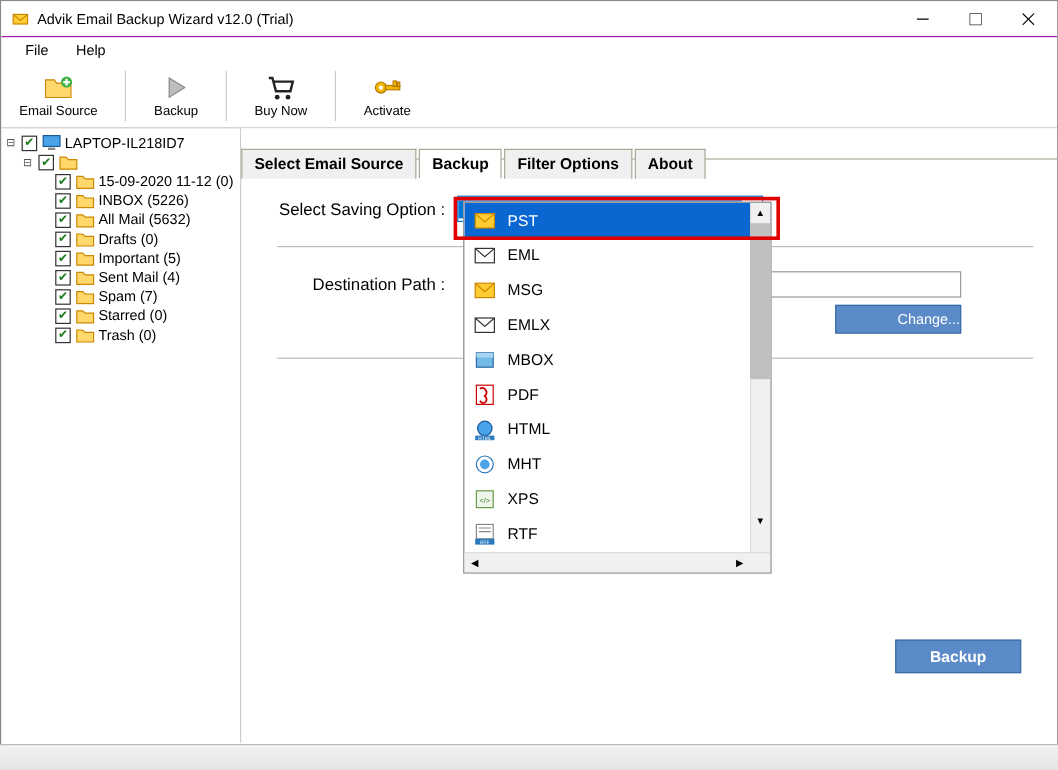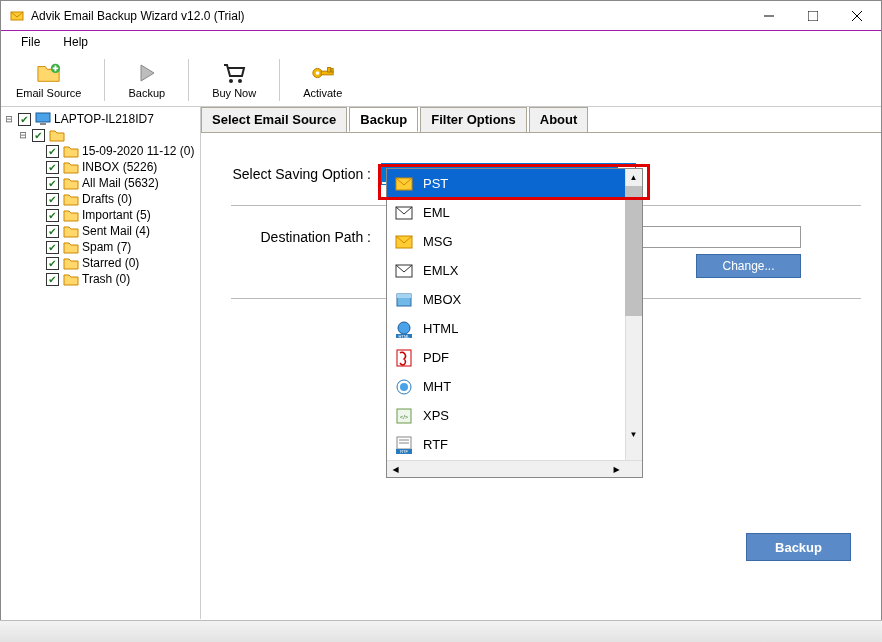--- a/index.html
+++ b/index.html
@@ -29,33 +29,33 @@
 .tree-toggle { width: 12px; height: 12px; display: flex; align-items: center; justify-content: center; font-size: 9px; color: #555; cursor: pointer; }
 .tree-check { width: 13px; height: 13px; margin: 0 3px; border: 1px solid #333; background: #fff; display: flex; align-items: center; justify-content: center; font-size: 10px; color: #1a7a1a; cursor: pointer; }
 .tree-icon { width: 16px; height: 14px; margin: 0 3px 0 1px; display: flex; align-items: center; justify-content: center; }
 .tree-label { cursor: default; }
 .indent-1 { margin-left: 14px; }
 .indent-2 { margin-left: 28px; }
 
 
 .content { flex: 1; padding: 0; }
 .tabs { display: flex; border-bottom: 1px solid #aca899; margin: 0; background: #fff; }
-.tab { padding: 4px 10px; font-size: 13px; font-weight: bold; border: 1px solid #aca899; border-bottom: none; margin-right: 2px; background: #fff; cursor: pointer; position: relative; top: 0; }
+.tab { padding: 4px 10px; font-size: 13px; font-weight: bold; border: 1px solid #aca899; border-bottom: none; margin-right: 2px; background: #fff; cursor: pointer; position: relative; top: 17px; }
 .tab.active { border-bottom: 1px solid #fff; background: #fff; }
 .tab:not(.active) { background: #f0f0f0; font-weight: bold; }
 
 .tab-body { padding: 30px 20px; position: relative; }
 .form-row { display: flex; align-items: center; margin-bottom: 18px; }
 .form-label { width: 160px; text-align: right; padding-right: 10px; font-size: 14px; }
 .combo { width: 255px; height: 22px; border: 1px solid #0078d7; background: #fff; display: flex; align-items: center; position: relative; }
 .combo-text { flex: 1; padding: 0 4px; font-size: 13px; background: #0078d7; color: #fff; }
 .combo-btn { width: 18px; height: 20px; border-left: 1px solid #0078d7; display: flex; align-items: center; justify-content: center; cursor: pointer; font-size: 8px; color: #333; }
 
 .dest-input { width: 410px; height: 22px; border: 1px solid #999; padding: 0 4px; font-size: 13px; }
-.change-btn { width: 105px; height: 24px; background: #5a8bc8; border: 1px solid #3a6aa8; color: #fff; font-size: 12px; cursor: pointer; margin-top: 6px; }
+.change-btn { width: 105px; height: 24px; background: #5a8bc8; border: 1px solid #3a6aa8; color: #fff; font-size: 12px; cursor: pointer; margin-top: 6px; text-align: right; }
 
 hr.sep { border: none; border-top: 1px solid #bbb; margin: 20px 0 20px 10px; }
 
 .backup-btn { width: 105px; height: 28px; background: #5a8bc8; border: 1px solid #3a6aa8; color: #fff; font-size: 13px; font-weight: bold; cursor: pointer; position: absolute; right: 30px; top: 400px; }
 
 
 .dropdown { position: absolute; left: 386px; top: 168px; width: 257px; height: 310px; background: #fff; border: 1px solid #888; z-index: 100; overflow: hidden; }
 .dd-scroll { overflow-x: auto; overflow-y: auto; height: 100%; }
 .dd-item { display: flex; align-items: center; height: 29px; padding: 0 6px; cursor: pointer; position: relative; }
 .dd-item.selected { background: #0a66d0; color: #fff; }
@@ -352,35 +352,35 @@
           <svg width="20" height="18">
             <rect x="3" y="3" width="14" height="12" fill="#72b9e8" stroke="#2a6aa0"></rect>
             <rect x="3" y="3" width="14" height="4" fill="#a5d3f2"></rect>
           </svg>
         </span>
         <span class="dd-text">MBOX</span>
       </div>
       <div class="dd-item">
         <span class="dd-icon">
           <svg width="20" height="18">
+            <rect x="3" y="1" width="14" height="16" fill="#fff" stroke="#cc0000"></rect>
+            <path d="M6 4 C9 1 14 7 10 10 C14 13 9 19 6 14" fill="none" stroke="#cc0000" stroke-width="1.5"></path>
+          </svg>
+        </span>
+        <span class="dd-text">PDF</span>
+      </div>
+      <div class="dd-item">
+        <span class="dd-icon">
+          <svg width="20" height="18">
             <circle cx="10" cy="8" r="6" fill="#4aa3e8" stroke="#1a5a99"></circle>
             <rect x="2" y="14" width="16" height="4" fill="#2a7ac0"></rect>
             <text x="10" y="17.5" font-size="4" text-anchor="middle" fill="#fff">HTML</text>
           </svg>
         </span>
         <span class="dd-text">HTML</span>
-      </div>
-      <div class="dd-item">
-        <span class="dd-icon">
-          <svg width="20" height="18">
-            <rect x="3" y="1" width="14" height="16" fill="#fff" stroke="#cc0000"></rect>
-            <path d="M6 4 C9 1 14 7 10 10 C14 13 9 19 6 14" fill="none" stroke="#cc0000" stroke-width="1.5"></path>
-          </svg>
-        </span>
-        <span class="dd-text">PDF</span>
       </div>
       <div class="dd-item">
         <span class="dd-icon">
           <svg width="20" height="18">
             <circle cx="10" cy="9" r="7" fill="#fff" stroke="#2a7ac0"></circle>
             <circle cx="10" cy="9" r="4" fill="#4aa3e8"></circle>
           </svg>
         </span>
         <span class="dd-text">MHT</span>
       </div>

